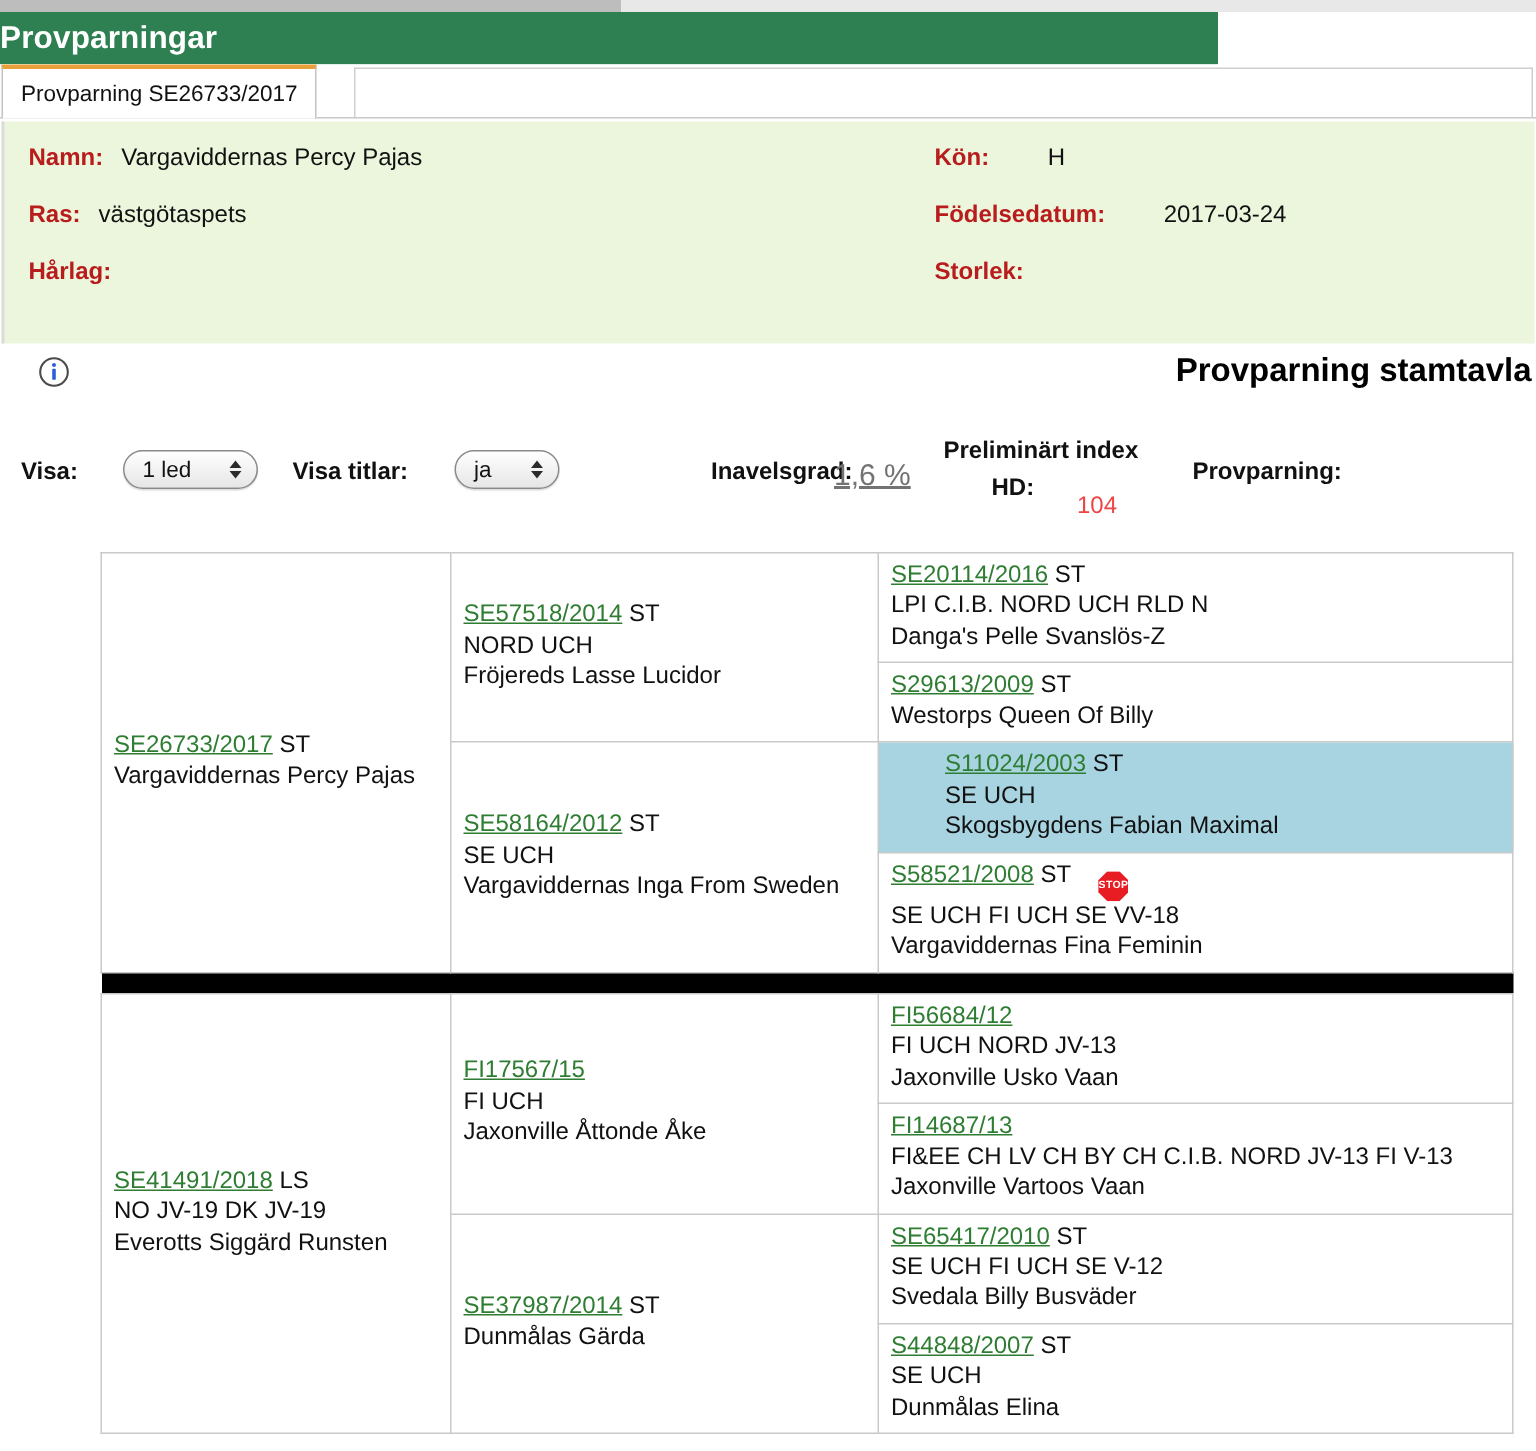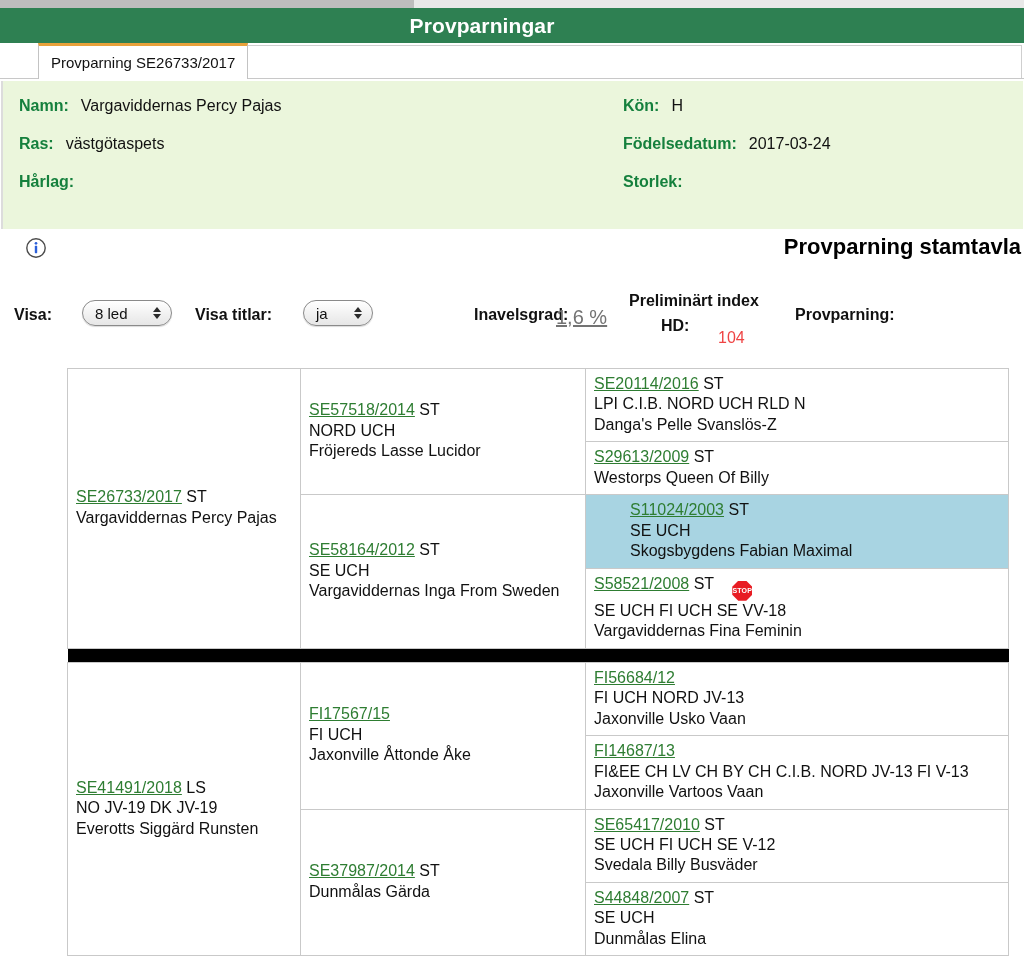--- a/index.html
+++ b/index.html
@@ -20,23 +20,23 @@
   }
   #chrome-strip .scroll-thumb {
     position: absolute; top: 0; left: 0;
     width: 414px; height: 8px;
     background: #bdbdbd;
   }
 
   
   #app-header {
     position: absolute; top: 8px; left: 0;
-    width: 1024px; height: 35px;
+    width: 812px; height: 35px;
     background: #2e8052;
-    display: flex; align-items: center; justify-content: center;
+    display: flex; align-items: center; justify-content: flex-start;
   }
   #app-header .title {
     color: #ffffff;
     font-size: 21px;
     font-weight: bold;
     padding-right: 60px;
     letter-spacing: 0.1px;
   }
 
   
@@ -56,21 +56,20 @@
     height: 36px;
     padding: 0 12px;
     display: flex; align-items: center;
     background: #ffffff;
     border: 1px solid #c3c3c3;
     border-top: 3px solid #e8a13a;
     border-bottom: none;
     font-size: 15px;
     color: #111111;
     z-index: 3;
-    margin-left: 37px;
   }
   #tab-bar .tab-empty {
     position: absolute; left: 236px; top: 2px;
     width: 786px; height: 33px;
     background: #ffffff;
     border: 1px solid #cfcfcf;
     border-bottom: none;
     z-index: 1;
   }
 
@@ -85,23 +84,23 @@
     position: relative;
     width: 100%; height: 100%;
     padding: 16px 0 0 0;
   }
   #info-panel .row {
     display: flex;
     height: 38px;
     align-items: flex-start;
   }
   #info-panel .col-left  { width: 620px; padding-left: 16px; display: flex; }
-  #info-panel .col-right { flex: 1; display: flex; }
+  #info-panel .col-right { flex: 1; display: flex; gap: 27px; }
   .f-label {
-    font-size: 16px; font-weight: bold; color: #15803d;
+    font-size: 16px; font-weight: bold; color: #b91c1c;
     white-space: nowrap;
   }
   .f-value {
     font-size: 16px; color: #111111; margin-left: 12px;
     white-space: nowrap;
   }
 
   
   #section-head {
     position: absolute; top: 234px; left: 0;
@@ -275,21 +274,21 @@
       <circle cx="11" cy="6.3" r="1.35" fill="#2b5fd9"></circle>
       <rect x="9.8" y="8.8" width="2.4" height="7.4" rx="0.6" fill="#2b5fd9"></rect>
     </svg>
   </span>
   <span class="section-title">Provparning stamtavla</span>
 </div>
 
 <div id="options-row">
   <span class="opt-label" style="left:14px; top:14px;">Visa:</span>
   <div class="mac-select" style="left:82px; top:8px; width:90px;">
-    <span class="sel-text">8 led</span>
+    <span class="sel-text">1 led</span>
     <span class="sel-arrows">
         <i class="up"></i>
         <i class="down"></i>
       </span>
   </div>
 
   <span class="opt-label" style="left:195px; top:14px;">Visa titlar:</span>
   <div class="mac-select" style="left:303px; top:8px; width:70px;">
     <span class="sel-text">ja</span>
     <span class="sel-arrows">

